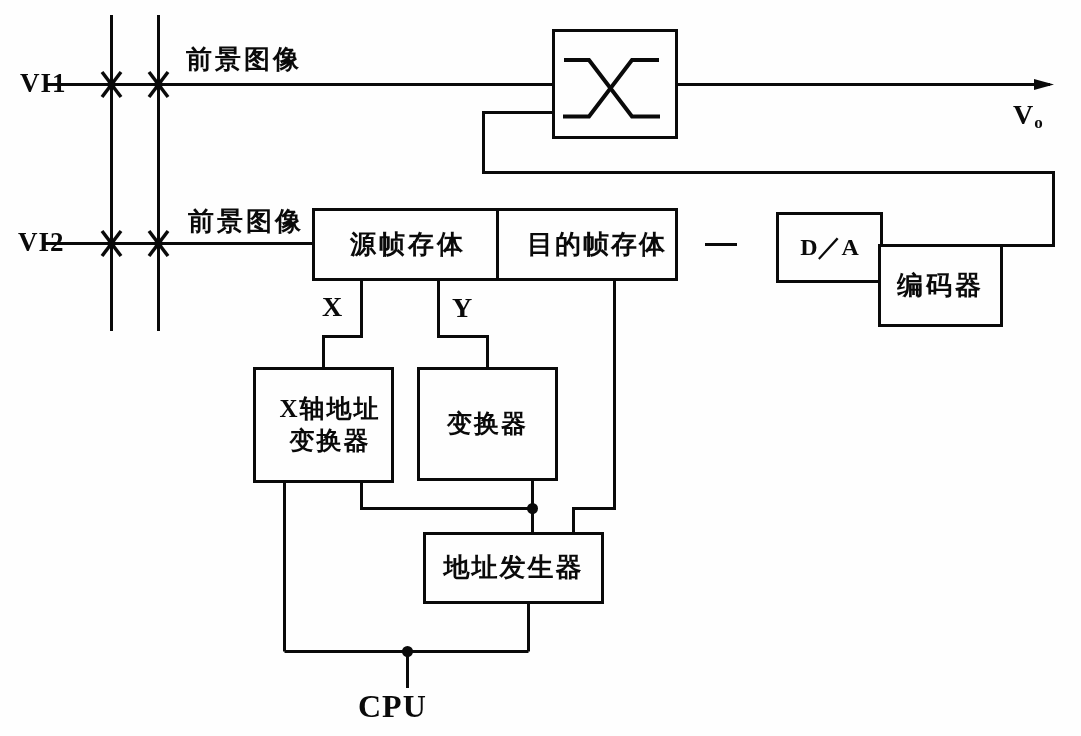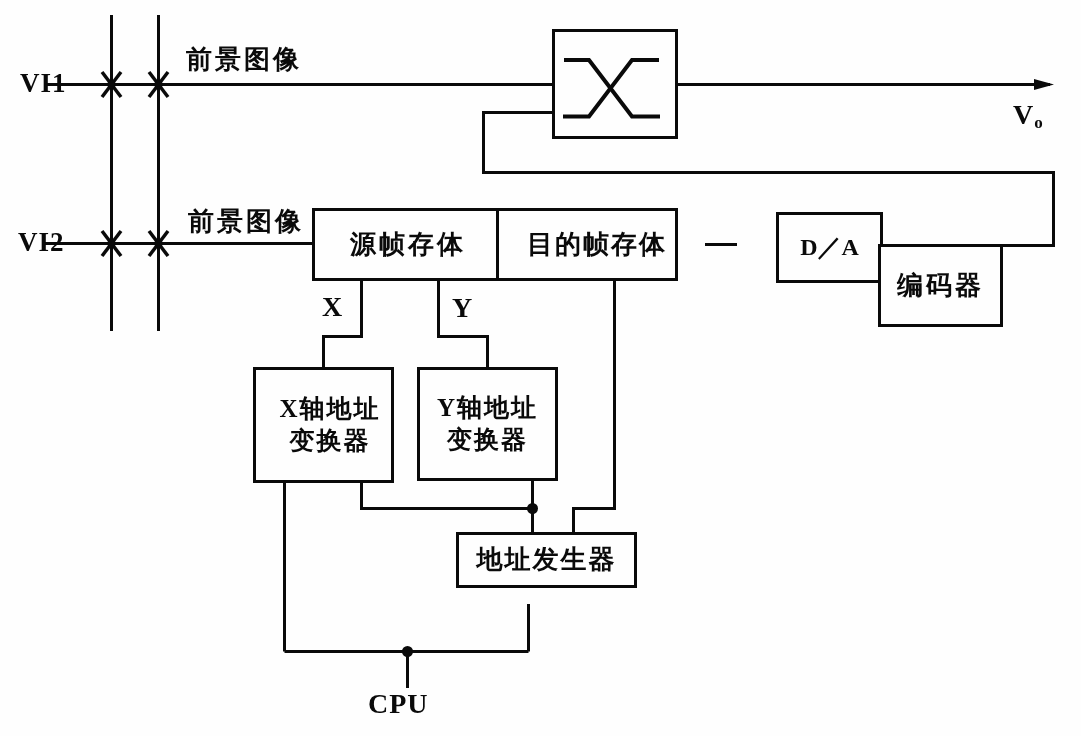--- a/index.html
+++ b/index.html
@@ -119,40 +119,39 @@
   <div class="box" style="left:878px;top:212px;width:125px;height:83px;margin-top:32px;">
     <span>编码器</span>
   </div>
 
   <div class="box" style="left:253px;top:367px;width:141px;height:116px;font-size:25px;letter-spacing:2px;padding-left:13px;">
     <span>X轴地址</span>
     <span>变换器</span>
   </div>
 
   <div class="box" style="left:417px;top:367px;width:141px;height:114px;font-size:25px;letter-spacing:2px;">
-    <span>Y轴地址</span>
     <span>变换器</span>
   </div>
 
-  <div class="box" style="left:456px;top:532px;width:181px;height:56px;letter-spacing:2px;">
+  <div class="box" style="left:423px;top:532px;width:181px;height:72px;letter-spacing:2px;">
     <span>地址发生器</span>
   </div>
 
   <div class="lbl latin" style="left:20px;top:68px;">VI1</div>
 
   <div class="lbl latin" style="left:18px;top:227px;font-family:Liberation Serif, serif;">VI2</div>
 
   <div class="lbl cjk" style="left:186px;top:42px;">前景图像</div>
 
   <div class="lbl cjk" style="left:188px;top:204px;">前景图像</div>
 
 
   <div class="lbl latin" style="left:1013px;top:99px;font-size:28px;">
     <span>V</span><span class="sub">o</span>
   </div>
 
   <div class="lbl latin" style="left:322px;top:291px;font-size:28px;">X</div>
 
   <div class="lbl latin" style="left:452px;top:292px;font-size:28px;">Y</div>
 
-  <div class="lbl latin" style="left:368px;top:688px;font-size:28px;">CPU</div>
+  <div class="lbl latin" style="left:358px;top:688px;font-size:32px;">CPU</div>
 
 </div>
 
 </body></html>

